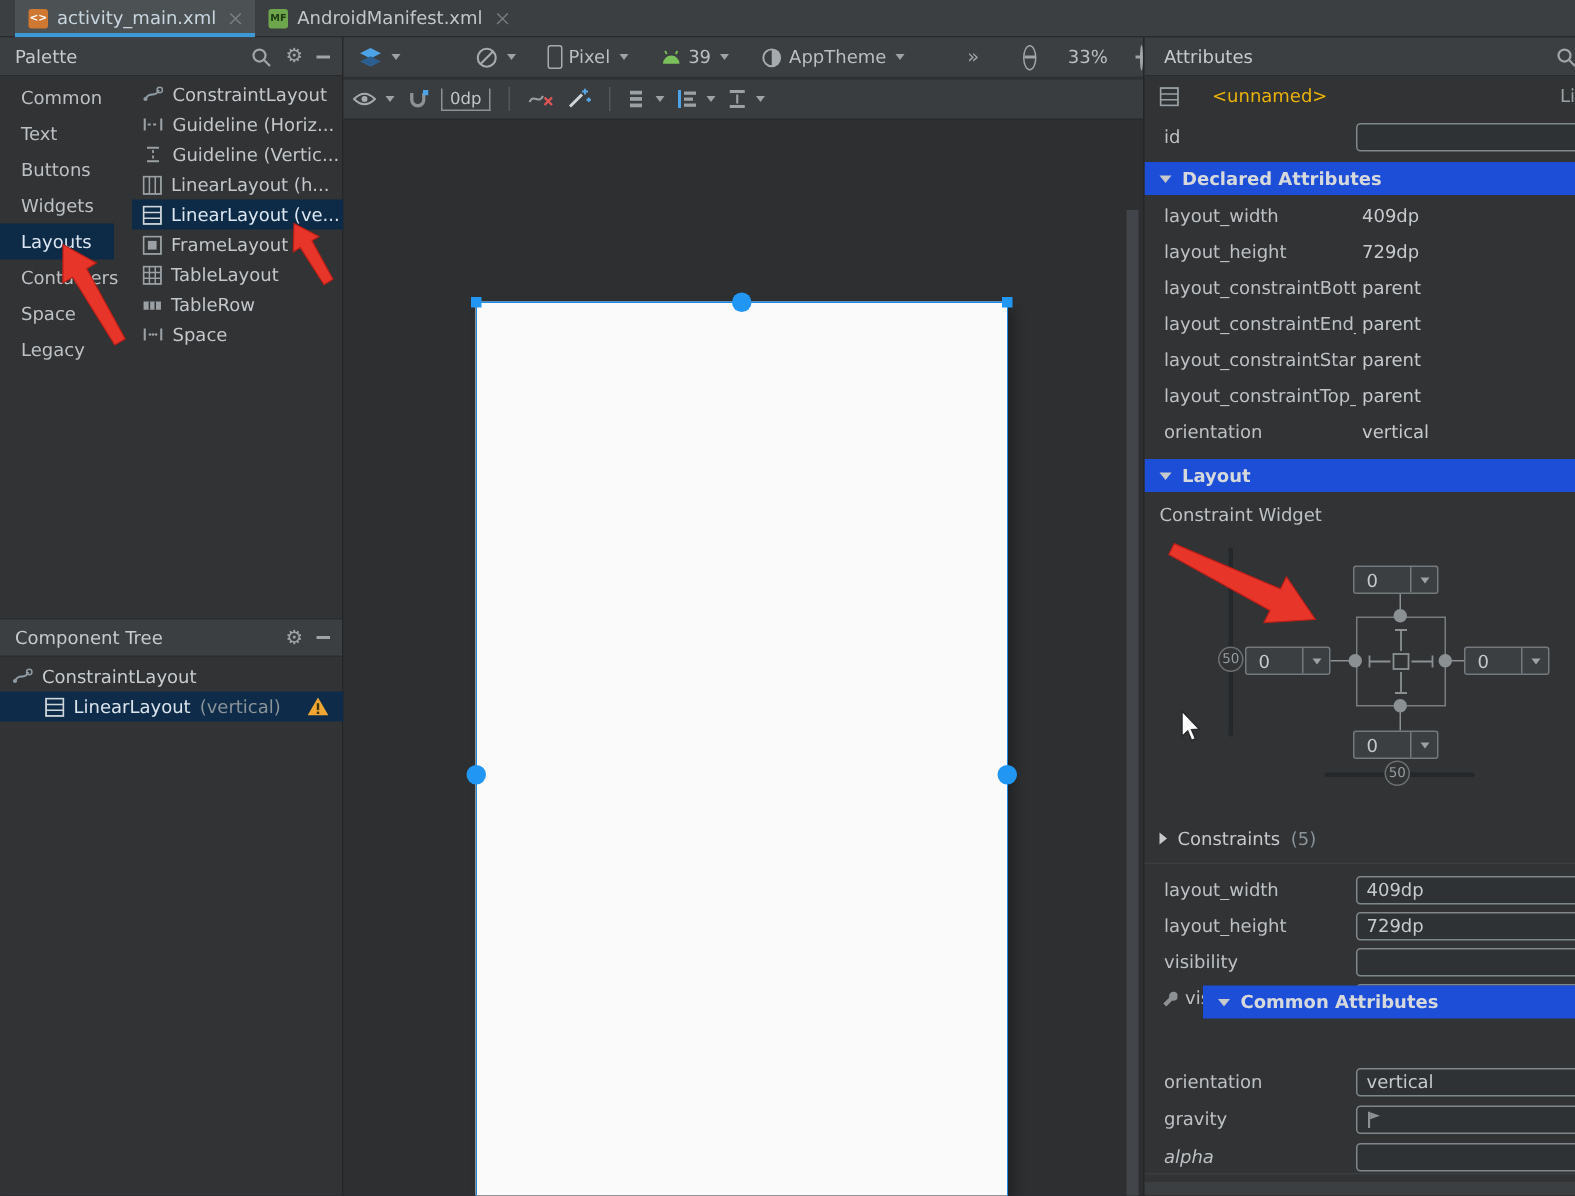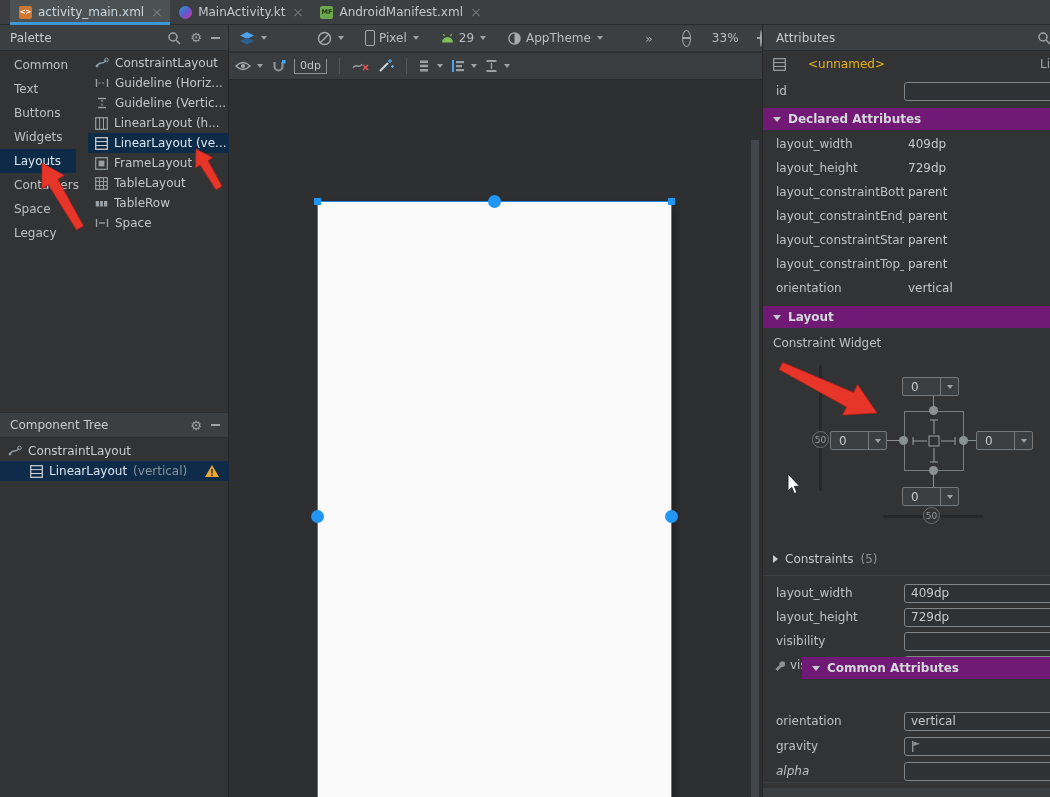--- a/index.html
+++ b/index.html
@@ -49,21 +49,21 @@
   .circbtn .pb2{width:1.6px;height:7px;background:#9fa4a6;position:absolute;}
   .marginbtn{height:14px;line-height:14px;padding:0 5px;border-left:1px solid #8d9194;border-right:1px solid #8d9194;border-bottom:1px solid #8d9194;color:#c0c4c7;font-size:11px;}
   #canvas{position:absolute;left:0;top:55px;width:100%;height:717px;background:#2d2f31;}
   #device{position:absolute;left:88px;top:121px;width:355px;height:631px;background:#fafafa;border:1px solid #1e88e5;border-bottom-style:dashed;box-sizing:border-box;box-shadow:4px 4px 7px rgba(0,0,0,.28);}
   .hdl{position:absolute;width:7px;height:7px;background:#2196f3;}
   .dot{position:absolute;width:13px;height:13px;border-radius:50%;background:#2196f3;}
   #dscroll{position:absolute;left:522px;top:60px;width:8px;height:712px;background:#4a4e51;opacity:.75;}
 
   
   #attr{position:absolute;left:762px;top:25px;width:288px;height:772px;background:#313335;overflow:hidden;border-left:1px solid #242628;box-sizing:border-box;}
-  .sec{position:absolute;left:0;width:100%;height:22px;background:#701a75;display:flex;align-items:center;gap:7px;padding-left:10px;box-sizing:border-box;font-weight:bold;color:#d6d9db;}
+  .sec{position:absolute;left:0;width:100%;height:22px;background:#1d4ed8;display:flex;align-items:center;gap:7px;padding-left:10px;box-sizing:border-box;font-weight:bold;color:#d6d9db;}
   .tri-d{width:0;height:0;border-left:4px solid transparent;border-right:4px solid transparent;border-top:5px solid #c7cacc;flex:none;}
   .tri-r{width:0;height:0;border-top:4px solid transparent;border-bottom:4px solid transparent;border-left:5px solid #c7cacc;flex:none;}
   .attr-row{position:absolute;left:0;width:100%;height:24px;display:flex;align-items:center;}
   .attr-name{margin-left:13px;width:128px;white-space:nowrap;overflow:hidden;color:#bdc1c4;flex:none;}
   .attr-val{color:#c6cacd;white-space:nowrap;margin-left:4px;}
   .inp{position:absolute;left:141px;top:3px;width:176px;height:17px;border:1px solid #80878a;border-radius:3px;line-height:17px;padding:0 6px;color:#c6cacd;background:#2f3234;white-space:nowrap;font-size:12px;}
   .combo{position:absolute;width:57px;height:19px;border:1px solid #73797c;border-radius:2px;background:#3b3f41;display:flex;align-items:center;box-sizing:border-box;}
   .combo .v{flex:1;padding-left:8px;color:#c6cacd;}
   .combo .dd{width:17px;height:100%;border-left:1px solid #73797c;display:flex;align-items:center;justify-content:center;}
   .anc{position:absolute;width:9px;height:9px;border-radius:50%;background:#8b9093;}
@@ -76,25 +76,20 @@
 </head>
 <body>
 
 <div id="tabbar">
   <div class="tab sel">
     <span class="ficon xml">&lt;&gt;</span>
     <span>activity_main.xml</span>
     <span class="tclose"></span>
   </div>
   <div class="tab">
-    <span class="ficon kt"></span>
-    <span>MainActivity.kt</span>
-    <span class="tclose"></span>
-  </div>
-  <div class="tab">
     <span class="ficon mf">MF</span>
     <span>AndroidManifest.xml</span>
     <span class="tclose"></span>
   </div>
 </div>
 
 <div class="leftstrip"></div>
 
 <div id="left">
 
@@ -258,21 +253,21 @@
       <span class="phone"></span>
       <span>Pixel</span>
       <span class="caret"></span>
     </span>
     <span class="tbi">
       <svg width="15" height="10">
           <path d="M2 9.5 a5.5 5.5 0 0 1 11 0 z" fill="#7bc05a"></path>
           <line x1="4.5" y1="3" x2="3.4" y2="1" stroke="#7bc05a" stroke-width="1.2"></line>
           <line x1="10.5" y1="3" x2="11.6" y2="1" stroke="#7bc05a" stroke-width="1.2"></line>
         </svg>
-      <span>29</span>
+      <span>39</span>
       <span class="caret"></span>
     </span>
     <span class="tbi">
       <svg width="15" height="15">
           <circle cx="7.5" cy="7.5" r="5.6" fill="none" stroke="#a6abad" stroke-width="1.3"></circle>
           <path d="M7.5 1.9 a5.6 5.6 0 0 1 0 11.2 z" fill="#a6abad"></path>
         </svg>
       <span>AppTheme</span>
       <span class="caret"></span>
     </span>

